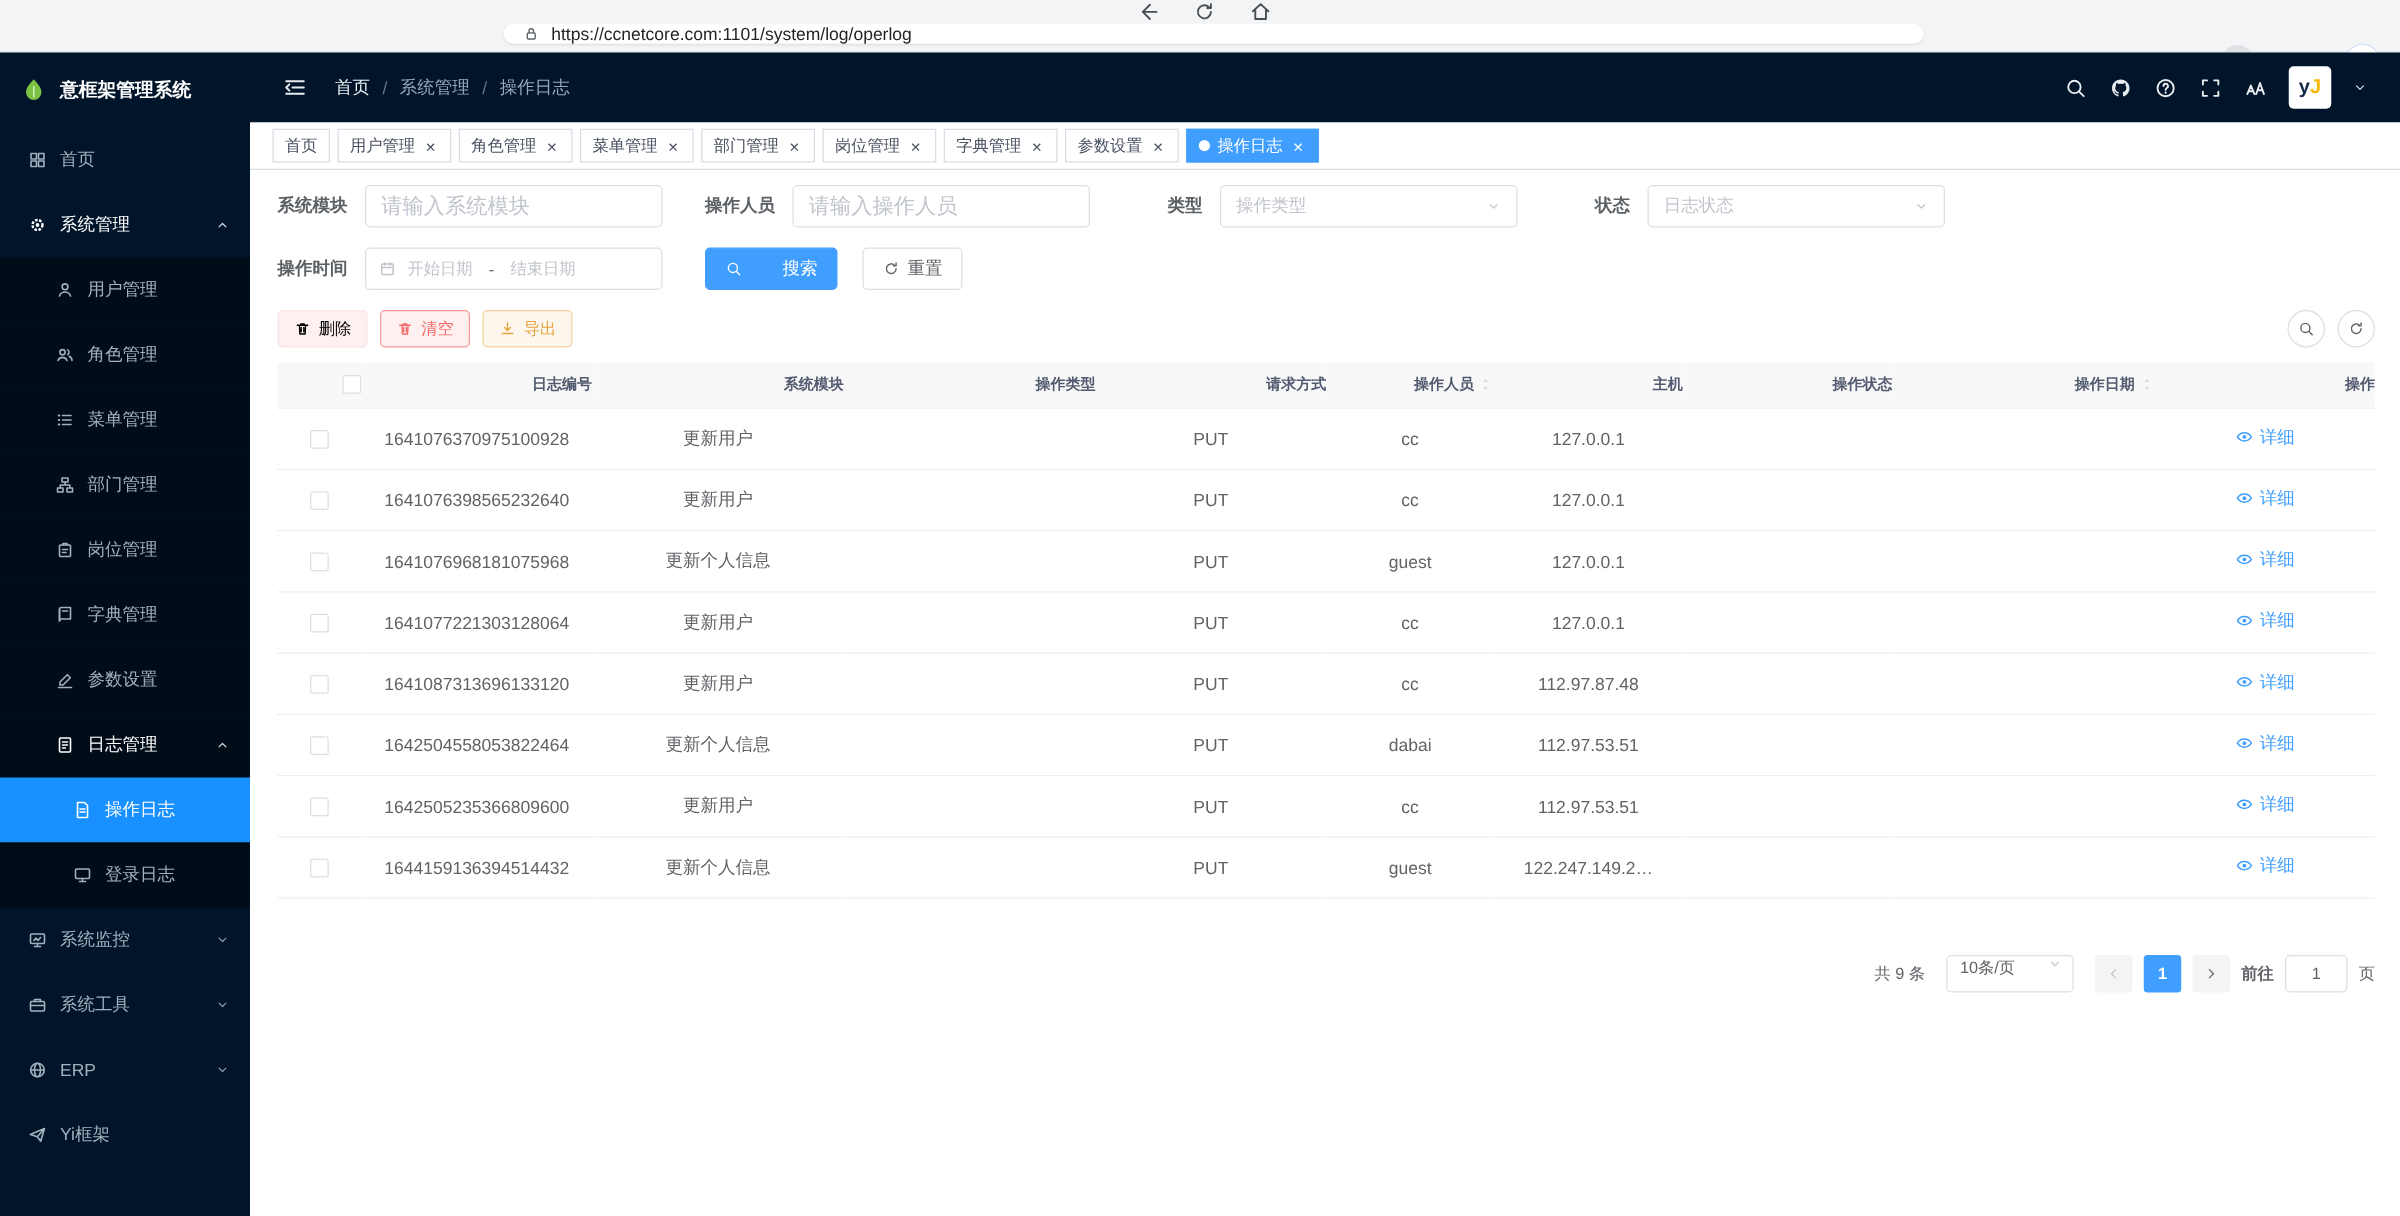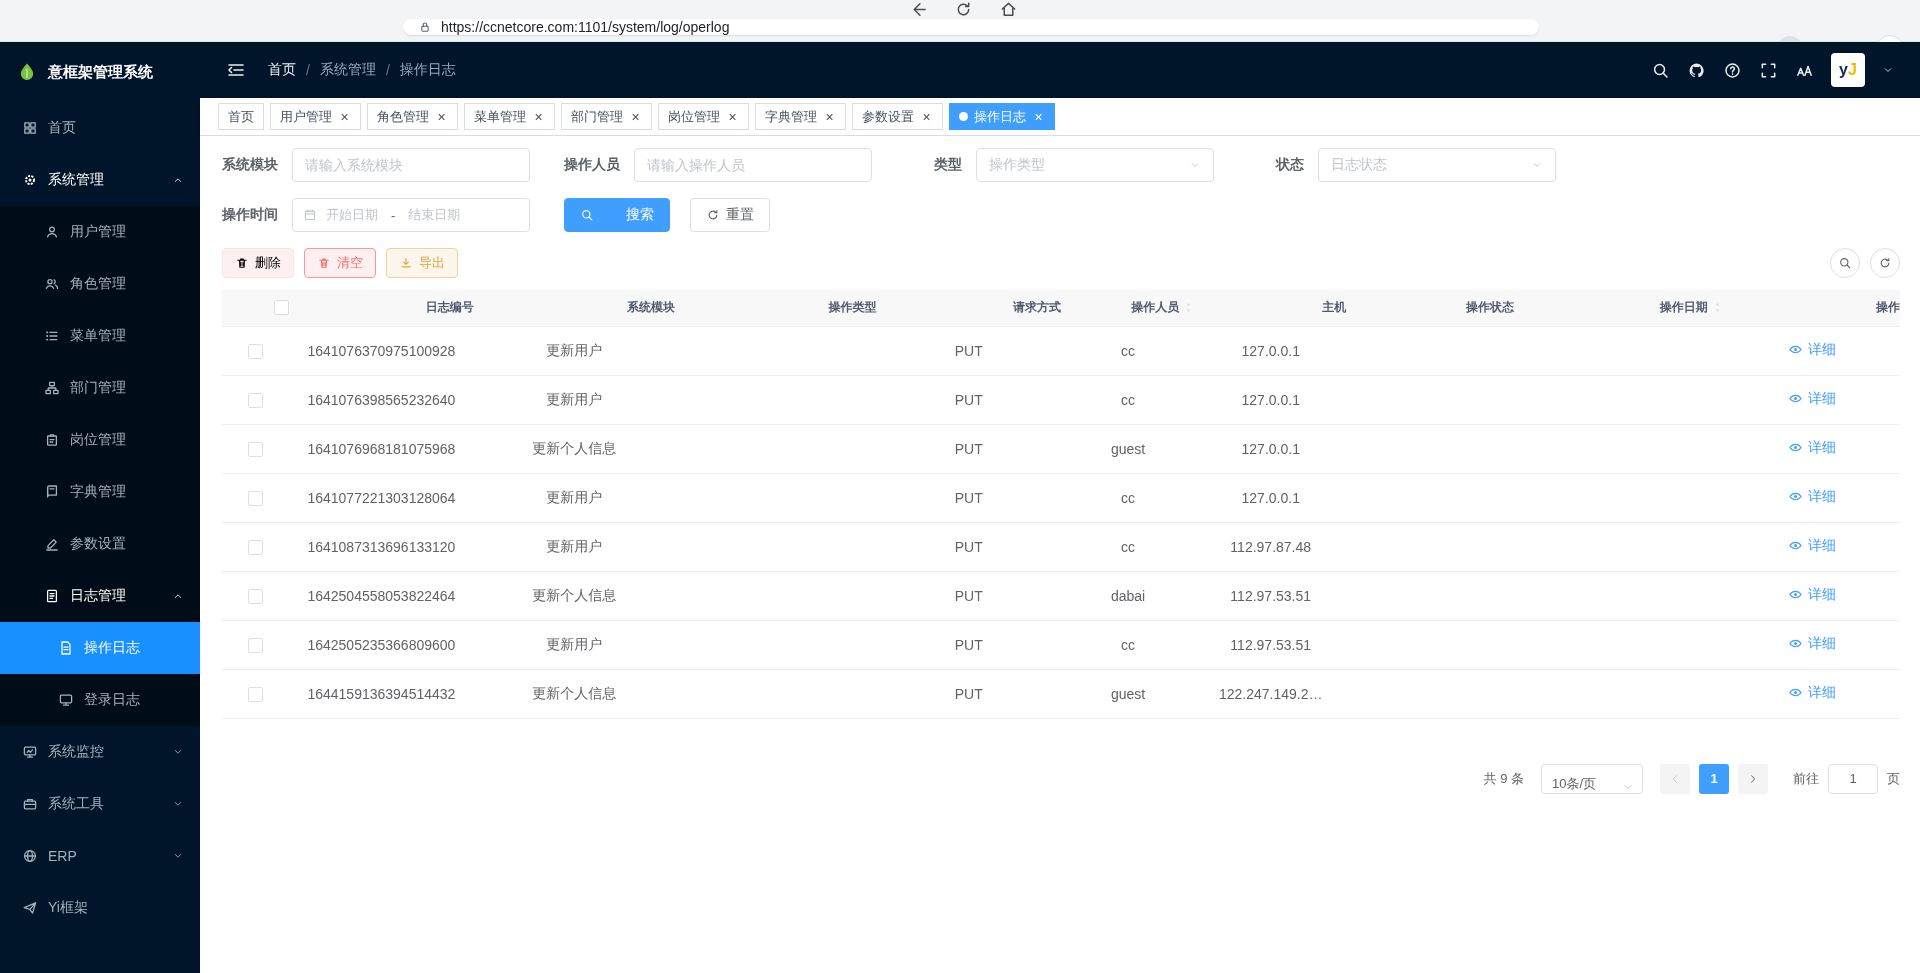--- a/index.html
+++ b/index.html
@@ -52,21 +52,21 @@
 .tab{height:27px;display:inline-flex;align-items:center;gap:6px;padding:0 9px;border:1px solid #d8dce5;background:#fff;color:#495060;font-size:13px;cursor:pointer;white-space:nowrap;}
 .tab .dot{width:9px;height:9px;border-radius:50%;background:#fff;}
 .tab.active{background:#409eff;border-color:#409eff;color:#fff;}
 .tab-close{font-size:14px;line-height:1;display:inline-flex;align-items:center;justify-content:center;width:13px;height:13px;border-radius:50%;}
 
 
 .content{flex:1;background:#fff;padding:12px 20px 0 22px;display:flex;flex-direction:column;overflow:hidden;}
 .filter-row{display:flex;align-items:center;margin-bottom:16px;}
 .fgroup{display:flex;align-items:center;margin-right:34px;}
 .fgroup label{min-width:56px;text-align:right;font-size:14px;font-weight:bold;color:#5c6166;margin-right:14px;white-space:nowrap;}
-input.el-input{width:238px;height:34px;border:1px solid #dcdfe6;border-radius:4px;padding:0 12px;font-size:14px;color:#606266;outline:none;font-family:inherit;}
+input.el-input{width:238px;height:34px;border:1px solid #dcdfe6;border-radius:4px;padding:0 12px;font-size:17px;color:#606266;outline:none;font-family:inherit;}
 input.el-input::placeholder{color:#c0c4cc;}
 .el-select{width:238px;height:34px;border:1px solid #dcdfe6;border-radius:4px;background:#fff;display:flex;align-items:center;justify-content:space-between;padding:0 12px;font-size:14px;color:#c0c4cc;cursor:pointer;}
 .sel-caret{width:12px;height:12px;display:inline-flex;color:#c0c4cc;}
 .date-range{width:238px;height:34px;border:1px solid #dcdfe6;border-radius:4px;display:flex;align-items:center;gap:9px;padding:0 10px;font-size:13px;color:#c0c4cc;cursor:pointer;}
 .date-range .sep{color:#606266;margin:0 4px;}
 .cal-icon{width:14px;height:14px;display:inline-flex;color:#c0c4cc;flex:none;}
 
 .btn{display:inline-flex;align-items:center;gap:6px;height:34px;padding:0 15px;border-radius:4px;border:1px solid transparent;background:#fff;font-size:14px;cursor:pointer;font-family:inherit;white-space:nowrap;}
 .btn .bi{width:14px;height:14px;display:inline-flex;}
 .btn.primary{background:#409eff;border-color:#409eff;color:#fff;margin-left:34px;gap:32px;}
@@ -85,26 +85,26 @@
 .grid th{background:#f8f8f9;height:36px;font-size:12px;font-weight:bold;color:#515a6e;text-align:right;border-bottom:1px solid #ebeef5;}
 .grid td{height:49px;text-align:center;font-size:14px;color:#606266;border-bottom:1px solid #ebeef5;overflow:hidden;white-space:nowrap;text-overflow:ellipsis;}
 .checkbox{width:15px;height:15px;border:1px solid #dcdfe6;border-radius:2px;background:#fff;display:inline-block;vertical-align:middle;cursor:pointer;}
 .th-label{display:inline-block;vertical-align:middle;}
 .sort-caret{display:inline-flex;width:13px;height:15px;margin-left:3px;vertical-align:middle;color:#c0c4cc;cursor:pointer;}
 .detail-link{display:inline-flex;align-items:center;gap:5px;color:#409eff;cursor:pointer;}
 .eye{width:15px;height:15px;display:inline-flex;}
 
 
 .pagination{display:flex;align-items:center;justify-content:flex-end;gap:9px;margin-top:45px;font-size:13px;color:#606266;}
-.page-size{width:102px;height:30px;border:1px solid #dcdfe6;border-radius:4px;display:flex;align-items:flex-end;justify-content:space-between;padding:0 8px 0 10px;cursor:pointer;margin:0 8px;}
+.page-size{width:102px;height:30px;border:1px solid #dcdfe6;border-radius:4px;display:flex;align-items:flex-start;justify-content:space-between;padding:0 8px 0 10px;cursor:pointer;margin:0 8px;}
 .pager-btn{width:30px;height:30px;border-radius:3px;background:#f4f4f5;display:flex;align-items:center;justify-content:center;cursor:pointer;color:#c0c4cc;}
 .pager-btn.next{color:#606266;}
 .pager-btn .pic{width:12px;height:12px;display:inline-flex;}
 .pager-num{width:30px;height:30px;border-radius:3px;background:#409eff;color:#fff;display:flex;align-items:center;justify-content:center;font-weight:bold;cursor:pointer;}
-.pg-goto{margin-left:16px;}
+.pg-goto{font-weight:bold;}
 .goto-input{width:50px;height:30px;border:1px solid #dcdfe6;border-radius:4px;text-align:center;font-size:13px;color:#606266;outline:none;font-family:inherit;}
 </style>
 </head>
 <body>
 
 <div class="browser-bar">
   <div class="b-left">
     <span class="bicon">
         <svg viewBox="0 0 20 20" xmlns="http://www.w3.org/2000/svg">
           <path d="M11.5 4 5.5 10l6 6M5.5 10H17" stroke="currentColor" fill="none" stroke-width="1.6" stroke-linecap="round" stroke-linejoin="round"></path>

